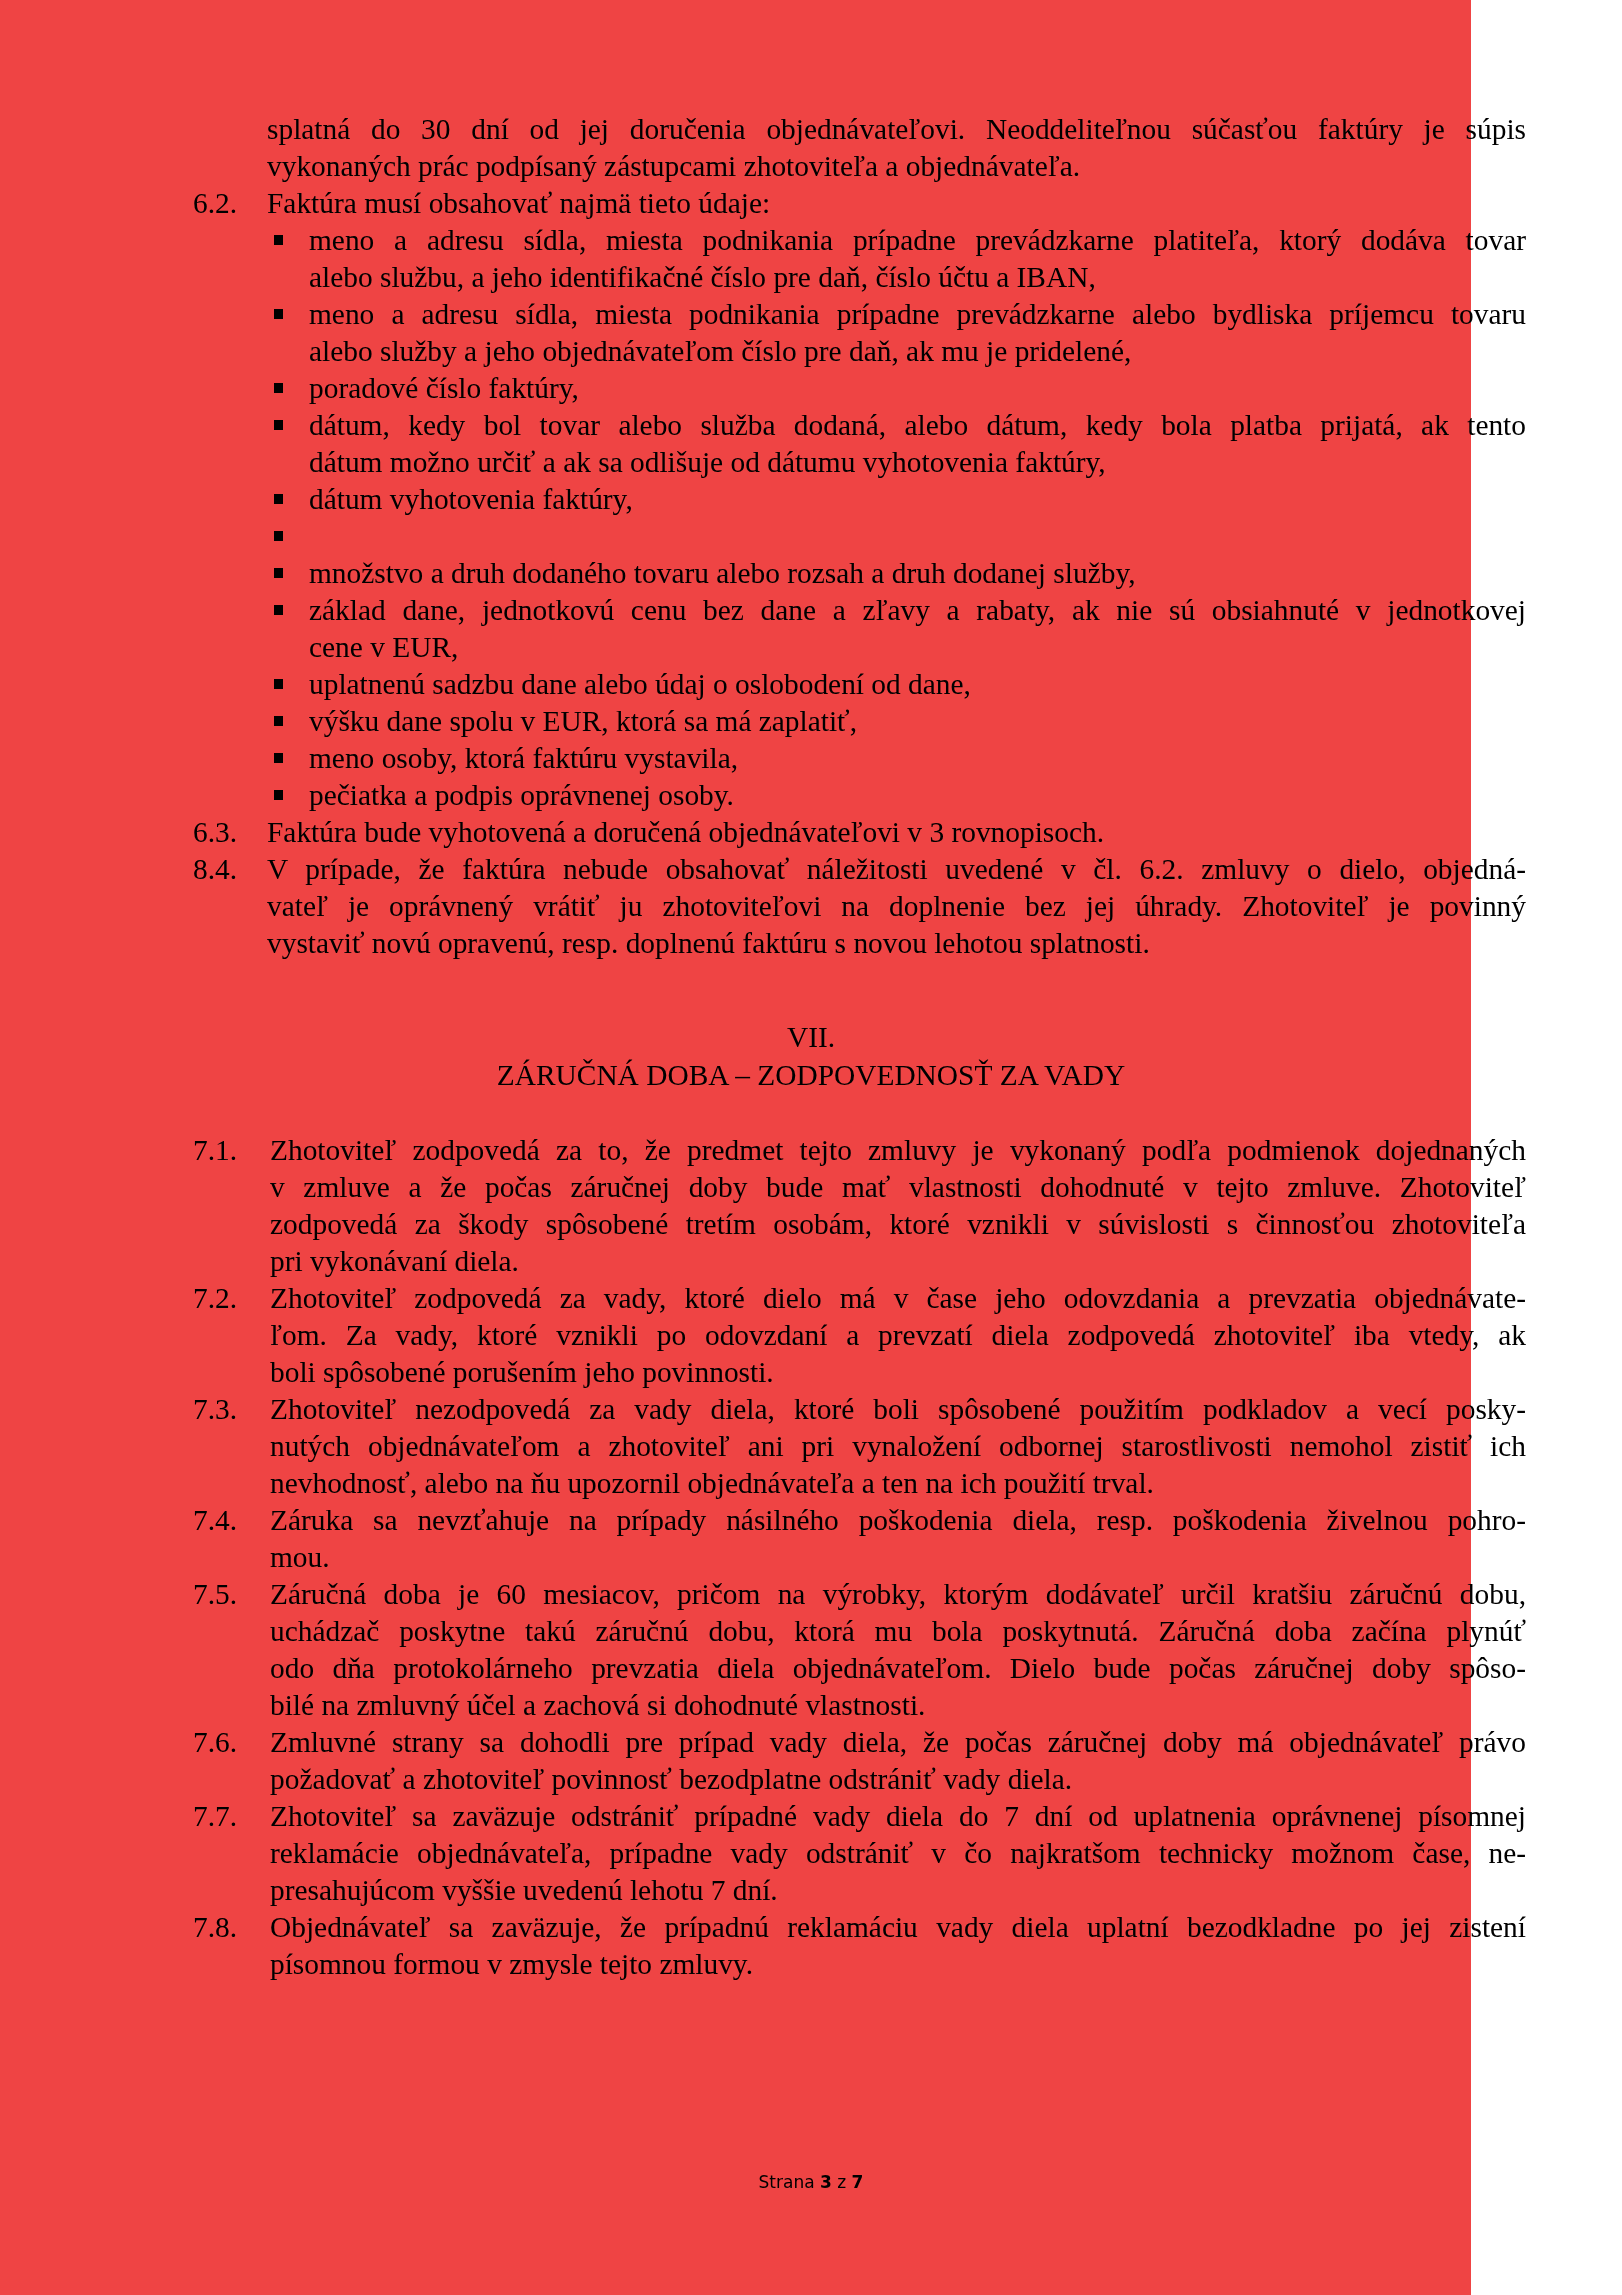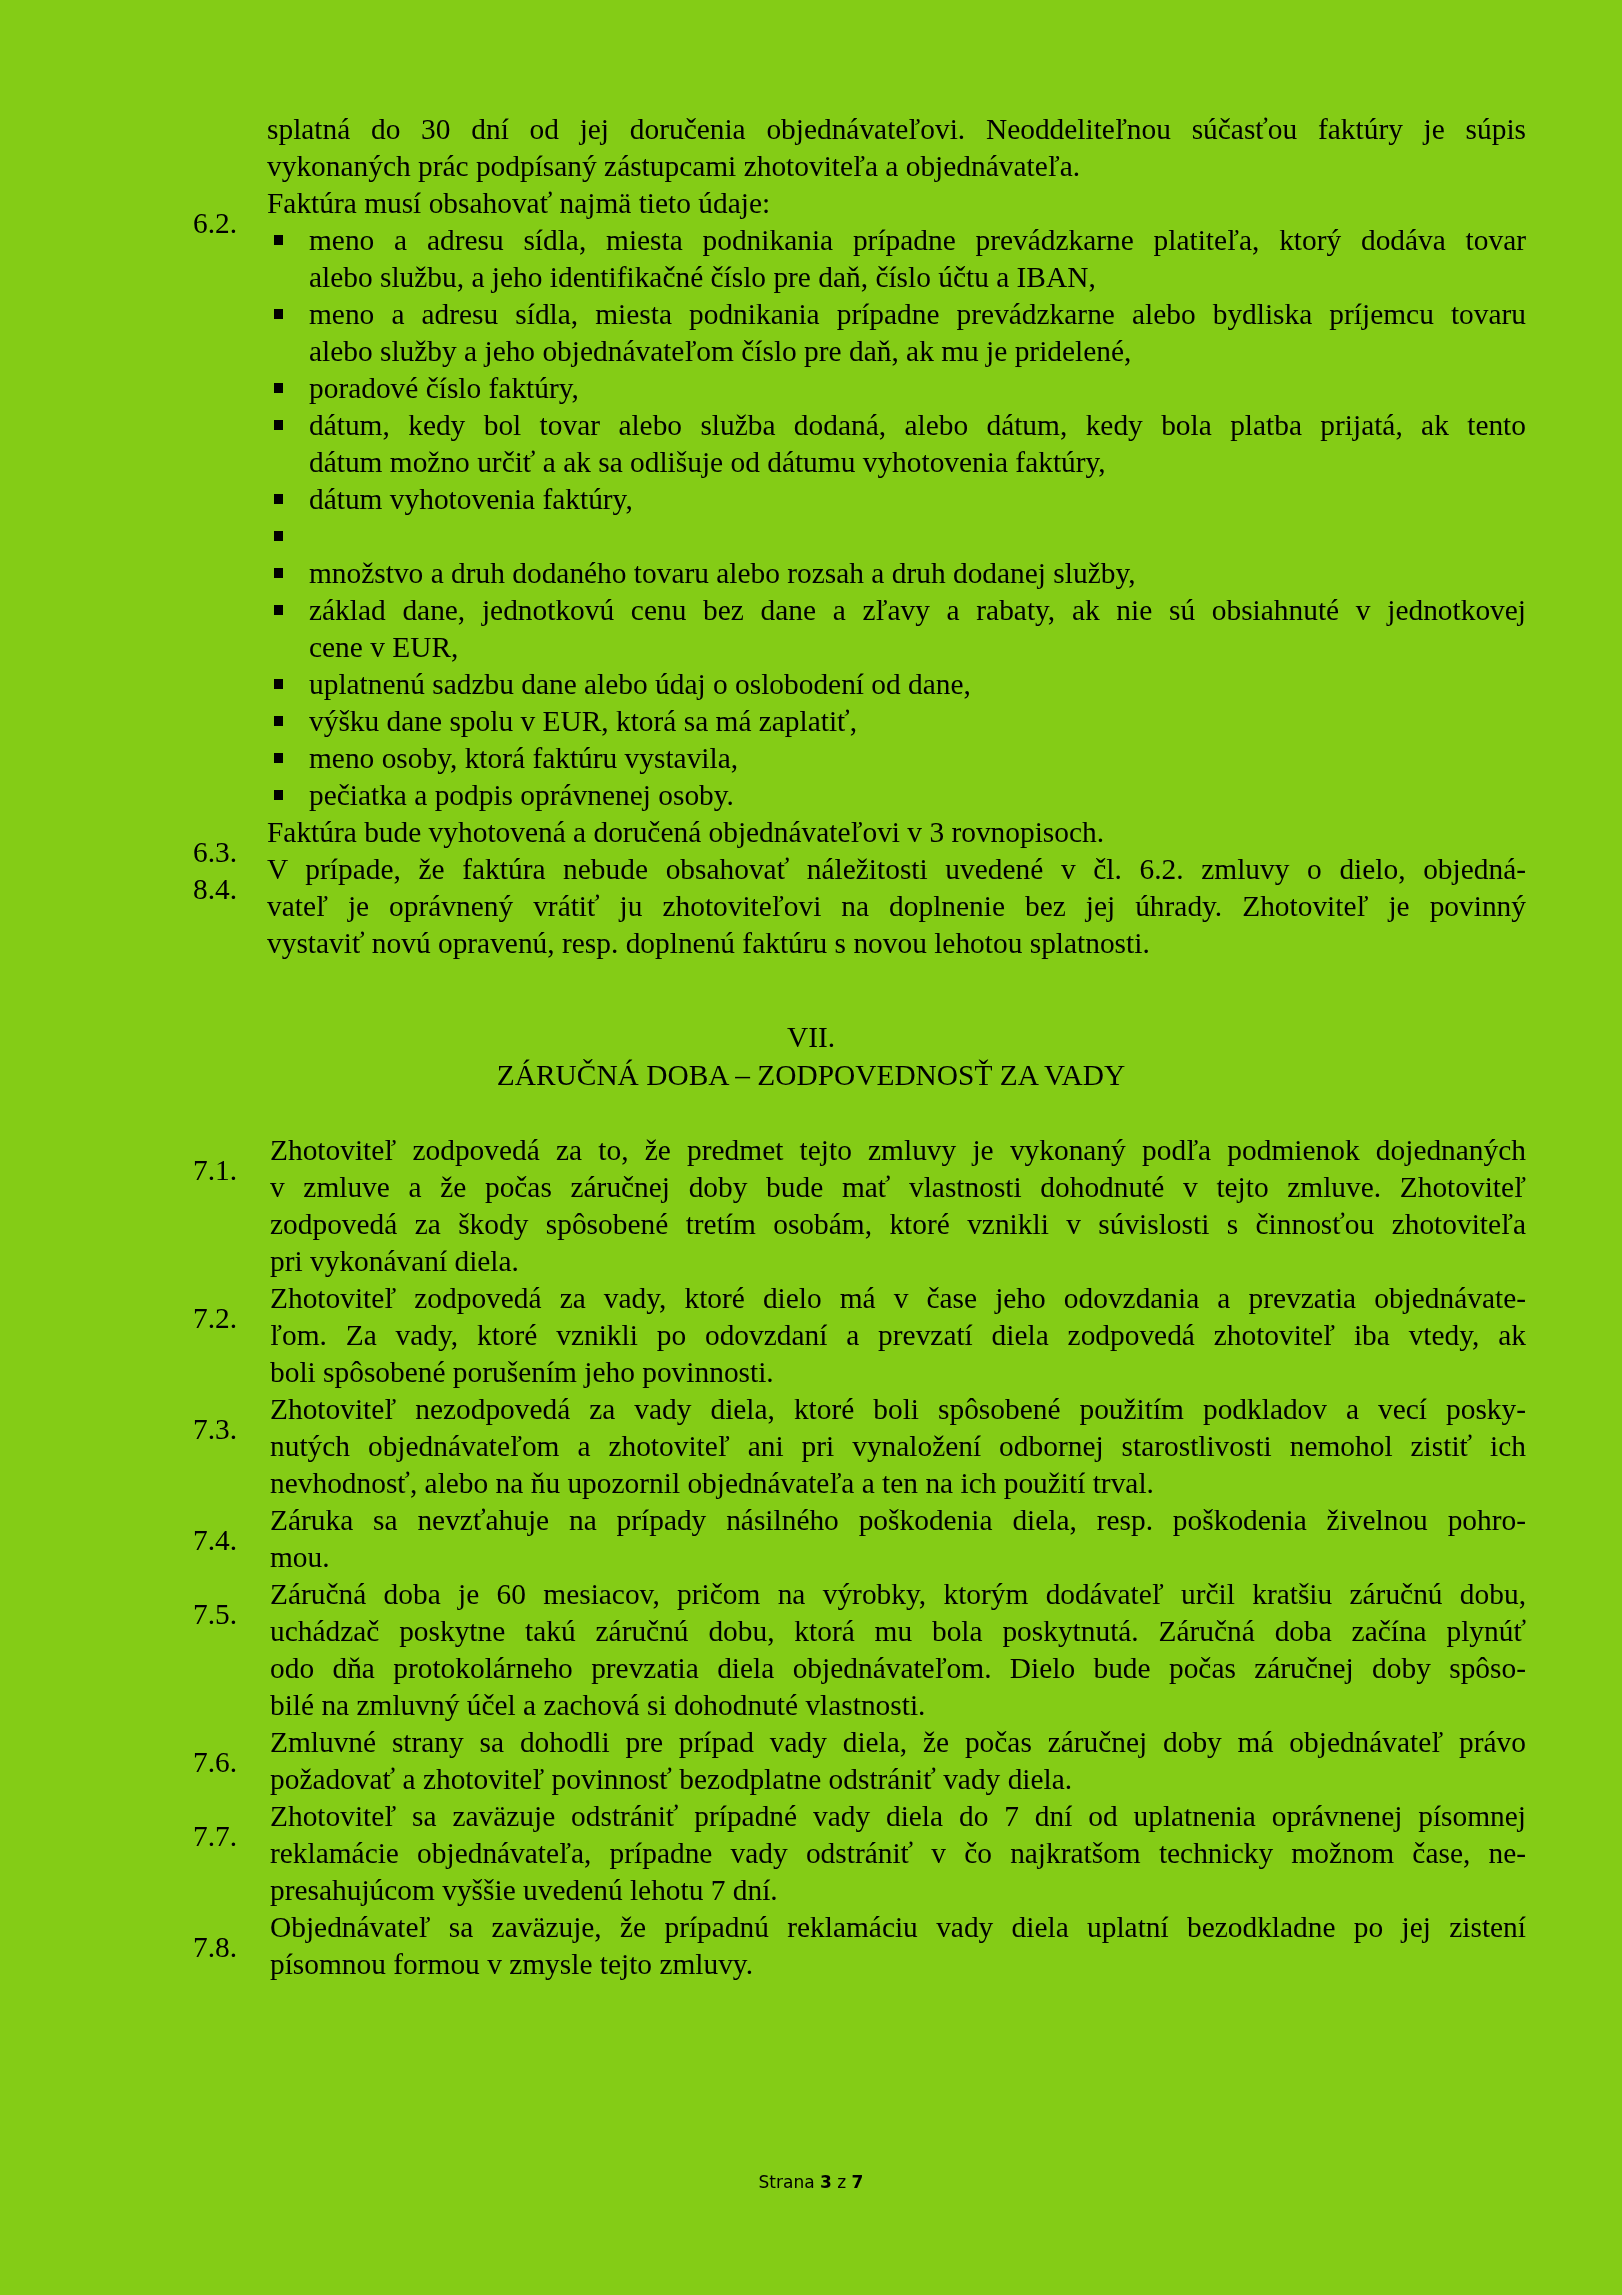--- a/index.html
+++ b/index.html
@@ -1,21 +1,21 @@
 <!DOCTYPE html>
 <html style="font-size:10.5px"><head>
 <meta charset="utf-8">
 <style>
   html, body { margin: 0; padding: 0; background: #ffffff; }
   body { width: 1622px; height: 2295px; position: relative; overflow: hidden; }
-  .page { position: absolute; left: 0; top: 0; width: 1622px; height: 2295px; background: #84cc16; color: #000;
+  .page { position: absolute; left: 0; top: 0; width: 1471px; height: 2295px; background: #ef4444; color: #000;
           font-family: "Liberation Serif", "DejaVu Serif", serif; font-size: 29.4px; }
   .block { position: absolute; left: 0; width: 1622px; }
   .line { position: relative; height: 37px; line-height: 37px; white-space: nowrap; }
-  .num { position: absolute; left: 193px; top: 0; margin-top: 20px; }
+  .num { position: absolute; left: 193px; top: 0; }
   .text { position: absolute; top: 0; text-align: justify; text-align-last: justify; }
   .text.last { text-align-last: left; }
   .t6 { left: 267px; width: 1259px; }
   .t7 { left: 270px; width: 1256px; }
   .tb { left: 309px; width: 1217px; }
   .bullet { position: absolute; left: 274px; top: 13px; width: 9.2px; height: 9.8px; background: #000; }
   .heading { position: absolute; left: 0; width: 1622px; text-align: center; font-weight: normal; font-size: 29.4px; line-height: 37px; }
   .footer { position: absolute; left: 0; width: 1622px; top: 2171px; text-align: center;
             font-family: "DejaVu Sans", "Liberation Sans", sans-serif; font-size: 17px; line-height: 23.6px; }
   .footer b { font-weight: bold; }

